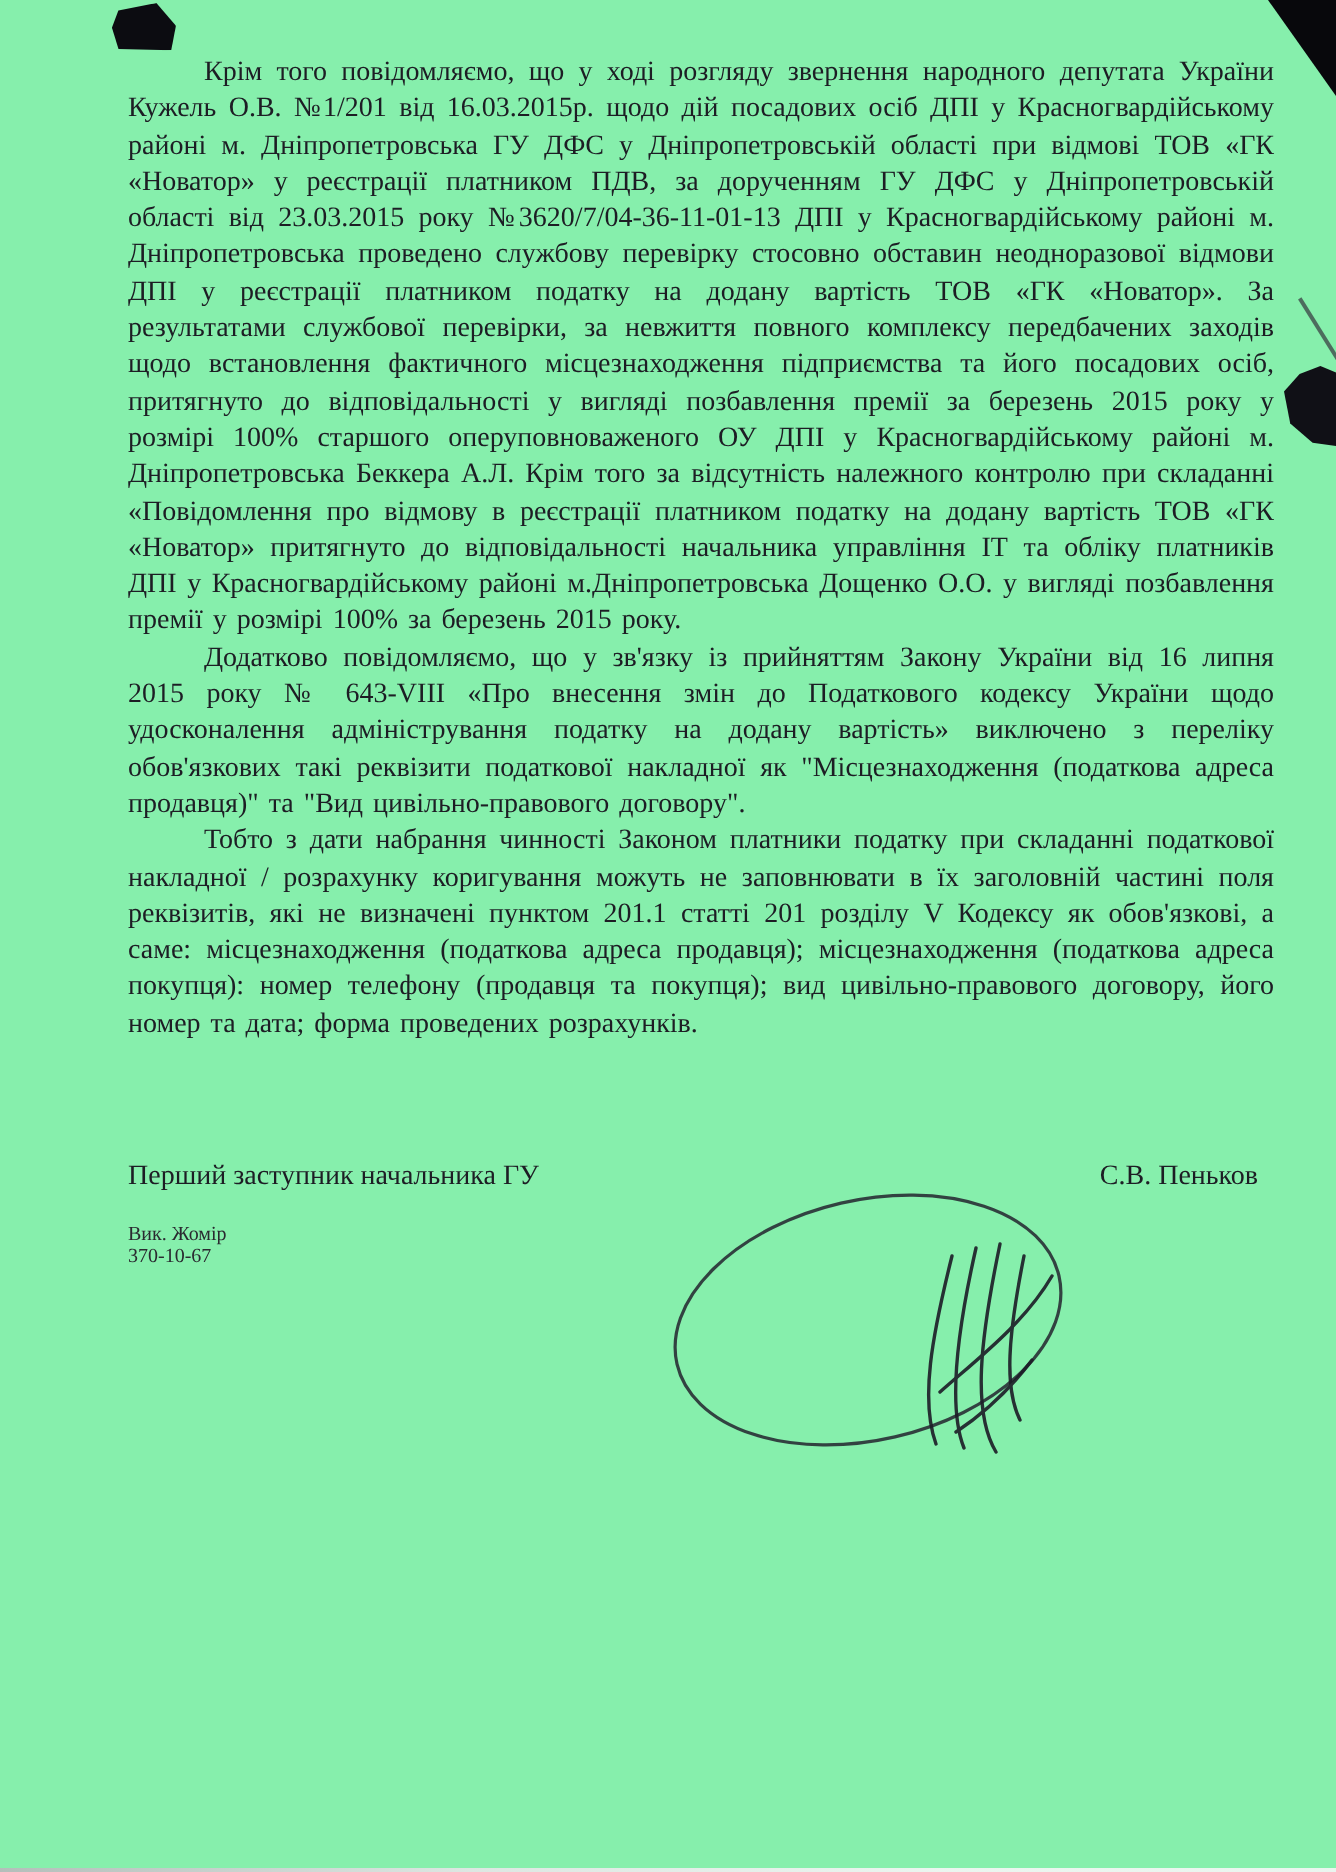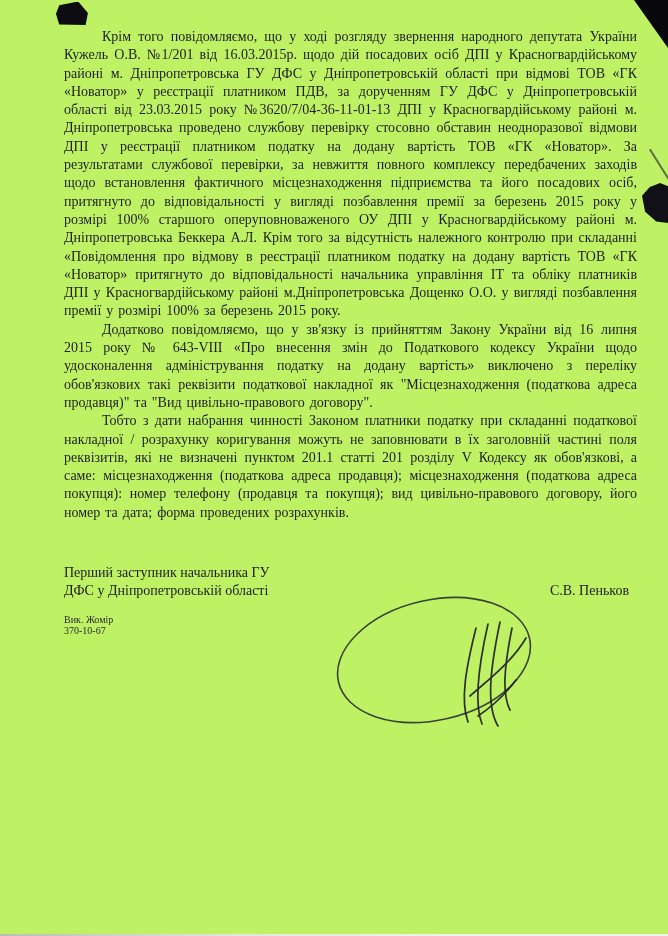--- a/index.html
+++ b/index.html
@@ -1,21 +1,21 @@
 <!DOCTYPE html>
 <html><head>
 <meta charset="utf-8">
 <style>
   html, body { margin: 0; padding: 0; background: #d9d9d9; }
   .page {
     position: relative;
     width: 668px;
     height: 936px;
     margin: 0 auto;
-    background: #bef264;
+    background: #86efac;
     overflow: hidden;
     font-family: "Liberation Serif", serif;
     color: #1d1d24;
   }
   .content {
     position: absolute;
     left: 64px;
     top: 28px;
     width: 573px;
   }
@@ -23,21 +23,21 @@
     margin: 0;
     text-align: justify;
     text-indent: 38px;
     font-size: 14px;
     line-height: 18.3px;
     word-spacing: 1.5px;
   }
   p.para.gap-lg { }
   p.para.gap-sm { margin-top: 9px; }
   .sign-block {
-    margin-top: 42px;
+    margin-top: 58px;
     display: flex;
     justify-content: space-between;
     align-items: flex-end;
     font-size: 14px;
     line-height: 18px;
   }
   .sign-title div { white-space: nowrap; }
   .sign-name { white-space: nowrap; padding-right: 8px; }
   .exec-block {
     margin-top: 14px;
@@ -90,21 +90,20 @@
 <div class="page">
 
   <div class="content">
     <p class="para">Крім того повідомляємо, що у ході розгляду звернення народного депутата України Кужель О.В. №1/201 від 16.03.2015р. щодо дій посадових осіб ДПІ у Красногвардійському районі м. Дніпропетровська ГУ ДФС у Дніпропетровській області при відмові ТОВ «ГК «Новатор» у реєстрації платником ПДВ, за дорученням ГУ ДФС у Дніпропетровській області від 23.03.2015 року №3620/7/04-36-11-01-13 ДПІ у Красногвардійському районі м. Дніпропетровська проведено службову перевірку стосовно обставин неодноразової відмови ДПІ у реєстрації платником податку на додану вартість ТОВ «ГК «Новатор». За результатами службової перевірки, за невжиття повного комплексу передбачених заходів щодо встановлення фактичного місцезнаходження підприємства та його посадових осіб, притягнуто до відповідальності у вигляді позбавлення премії за березень 2015 року у розмірі 100% старшого оперуповноваженого ОУ ДПІ у Красногвардійському районі м. Дніпропетровська Беккера А.Л. Крім того за відсутність належного контролю при складанні «Повідомлення про відмову в реєстрації платником податку на додану вартість ТОВ «ГК «Новатор» притягнуто до відповідальності начальника управління ІТ та обліку платників ДПІ у Красногвардійському районі м.Дніпропетровська Дощенко О.О. у вигляді позбавлення премії у розмірі 100% за березень 2015 року.</p>
     <p class="para">Додатково повідомляємо, що у зв'язку із прийняттям Закону України від 16 липня 2015 року № 643-VIII «Про внесення змін до Податкового кодексу України щодо удосконалення адміністрування податку на додану вартість» виключено з переліку обов'язкових такі реквізити податкової накладної як "Місцезнаходження (податкова адреса продавця)" та "Вид цивільно-правового договору".</p>
     <p class="para gap-lg">Тобто з дати набрання чинності Законом платники податку при складанні податкової накладної / розрахунку коригування можуть не заповнювати в їх заголовній частині поля реквізитів, які не визначені пунктом 201.1 статті 201 розділу V Кодексу як обов'язкові, а саме: місцезнаходження (податкова адреса продавця); місцезнаходження (податкова адреса покупця): номер телефону (продавця та покупця); вид цивільно-правового договору, його номер та дата; форма проведених розрахунків.</p>
 
     <div class="sign-block">
       <div class="sign-title">
         <div>Перший заступник начальника ГУ</div>
-        <div>ДФС у Дніпропетровській області</div>
       </div>
       <div class="sign-name">С.В. Пеньков</div>
     </div>
 
     <div class="exec-block">
       <div>Вик. Жомір</div>
       <div>370-10-67</div>
     </div>
   </div>
 

